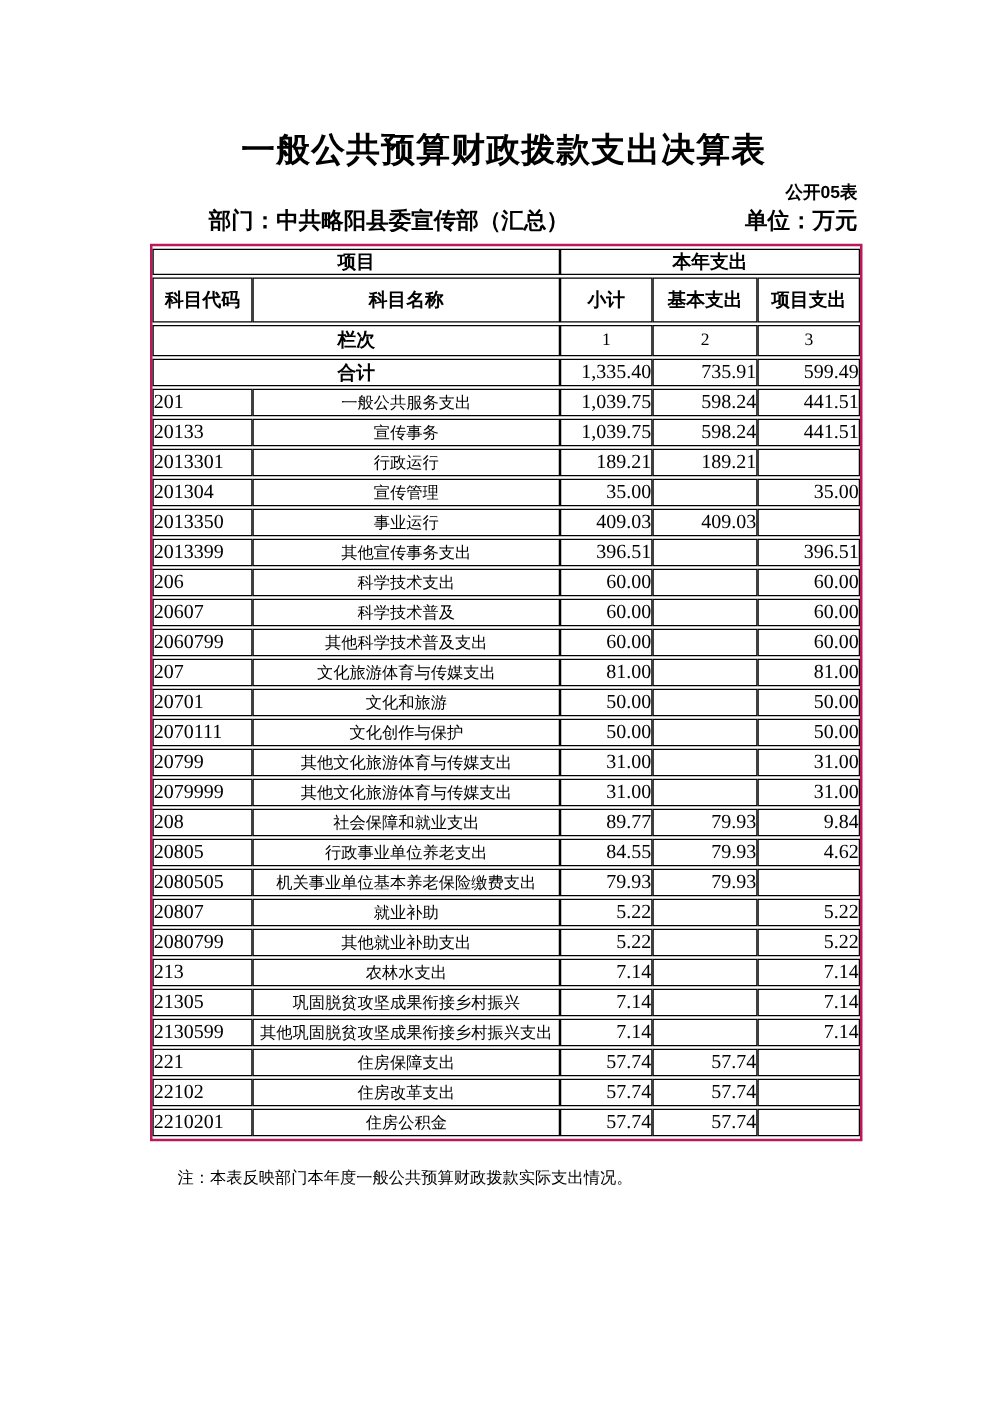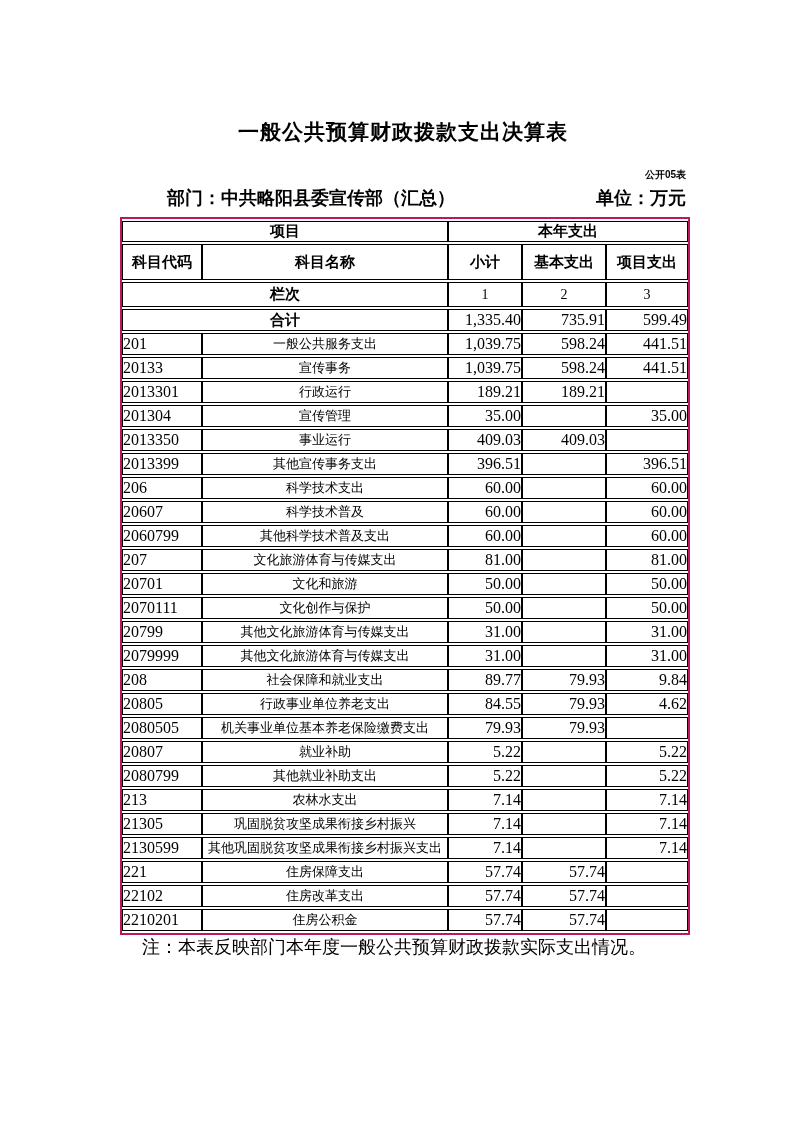--- a/index.html
+++ b/index.html
@@ -8,35 +8,35 @@
     font-family:"Liberation Serif", serif;
     color:#000;
     position:relative;
   }
   .content{
     margin-left:120px;
     width:566px;
     padding-top:98px;
   }
   .doc-title{
-    margin:16px;
+    margin:4px;
     text-align:center;
     font-family:"Liberation Sans", sans-serif;
     font-weight:bold;
-    font-size:21px;
+    font-size:27px;
     line-height:36px;
     letter-spacing:1px;
   }
   .pub-label{
     margin-top:6px;
     height:18px;
     text-align:right;
     font-family:"Liberation Sans", sans-serif;
     font-weight:bold;
-    font-size:10px;
+    font-size:14px;
     line-height:18px;
   }
   .meta-line{
     margin-top:4px;
     height:20px;
     display:flex;
     justify-content:space-between;
     font-family:"Liberation Sans", sans-serif;
     font-weight:bold;
     font-size:18px;
@@ -90,22 +90,23 @@
     font-size:13px;
     text-align:center;
     padding-left:6px;
   }
   td.num{
     font-size:16px;
     text-align:right;
     padding-right:6px;
   }
   .footnote{
+    margin-top:20px;
     padding-left:22px;
-    font-size:18px;
+    font-size:13px;
     font-family:Liberation Sans, sans-serif;
   }
 </style>
 </head>
 <body>
 
 <div class="content">
 
   <h1 class="doc-title">一般公共预算财政拨款支出决算表</h1>
 

